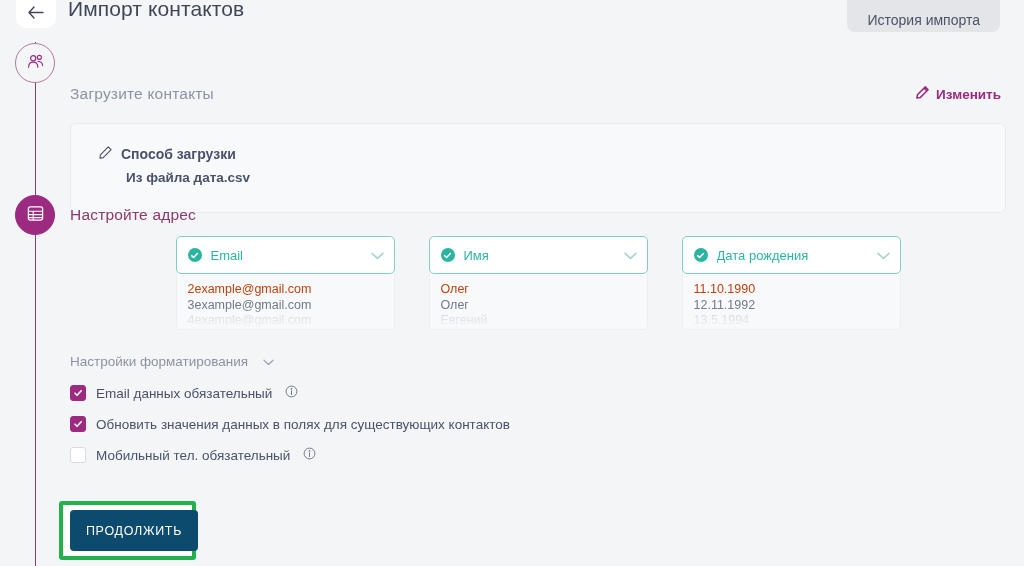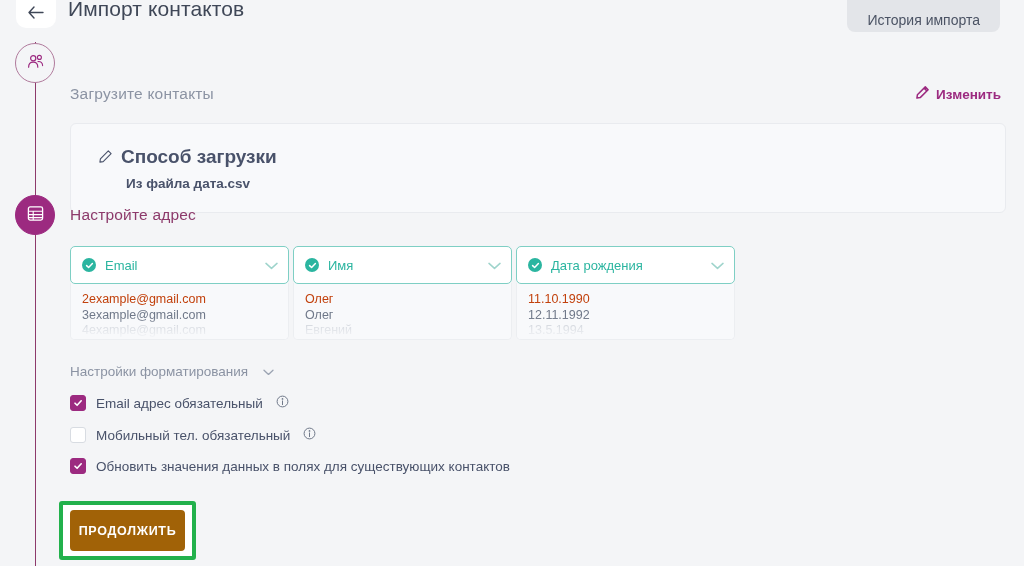--- a/index.html
+++ b/index.html
@@ -134,39 +134,40 @@
     background: #f8f9fb;
     border: 1px solid #e9ebef;
     border-radius: 6px;
     height: 90px;
     padding: 22px 0 0 28px;
   }
   .upload-method {
     display: flex;
     align-items: center;
     gap: 9px;
-    font-size: 19px;
+    font-size: 14px;
     font-weight: bold;
     color: #49526a;
   }
   .upload-file {
     margin-top: 8px;
     margin-left: 27px;
     font-size: 13.5px;
     font-weight: bold;
     color: #49526a;
   }
 
   
   .step2 { top: 206px; left: 70px; right: 18px; }
 
   .fields-row {
     display: flex;
-    gap: 4px;
-    margin-top: 22px;
+    gap: 34px;
+    margin-top: 12px;
+    justify-content: center;
   }
   .field-col { width: 219px; }
 
   .field-head {
     height: 38px;
     background: #ffffff;
     border: 1px solid #7ecfc4;
     border-radius: 5px;
     display: flex;
     align-items: center;
@@ -267,29 +268,29 @@
     width: 137px;
     height: 59px;
     border: 4px solid #22b14c;
     background: #ffffff;
     border-radius: 3px;
   }
   .continue-btn {
     position: absolute;
     left: 70px;
     top: 510px;
-    width: 115px;
+    width: 128px;
     height: 41px;
-    background: #a16207;
+    background: #0c4a6e;
     color: #ffffff;
     border: none;
     border-radius: 4px;
     font-family: inherit;
     font-size: 12.5px;
-    font-weight: bold;
+    font-weight: normal;
     letter-spacing: 0.7px;
     cursor: pointer;
   }
 </style>
 </head>
 <body>
 
 <div class="header">
 
   <div class="back-chip">
@@ -441,48 +442,48 @@
     </span>
   </div>
 
   
   <div class="check-row">
     <span class="cbx on">
       <svg width="10" height="10" viewBox="0 0 10 10">
         <path d="M2 5.2 L4.1 7.3 L8.2 2.8" fill="none" stroke="#ffffff" stroke-width="1.6" stroke-linecap="round" stroke-linejoin="round"></path>
       </svg>
     </span>
-    <span class="check-label">Email адрес обязательный</span>
+    <span class="check-label">Email данных обязательный</span>
     <span class="info-icon">
       <svg width="13" height="13" viewBox="0 0 13 13">
         <circle cx="6.5" cy="6.5" r="5.4" fill="none" stroke="#6f7889" stroke-width="1"></circle>
         <circle cx="6.5" cy="3.9" r="0.85" fill="#6f7889"></circle>
         <path d="M6.5 5.9 V9.6" stroke="#6f7889" stroke-width="1" stroke-linecap="round"></path>
       </svg>
     </span>
+  </div>
+
+  
+  <div class="check-row">
+    <span class="cbx on">
+      <svg width="10" height="10" viewBox="0 0 10 10">
+        <path d="M2 5.2 L4.1 7.3 L8.2 2.8" fill="none" stroke="#ffffff" stroke-width="1.6" stroke-linecap="round" stroke-linejoin="round"></path>
+      </svg>
+    </span>
+    <span class="check-label">Обновить значения данных в полях для существующих контактов</span>
   </div>
 
   
   <div class="check-row">
     <span class="cbx off"></span>
     <span class="check-label">Мобильный тел. обязательный</span>
     <span class="info-icon">
       <svg width="13" height="13" viewBox="0 0 13 13">
         <circle cx="6.5" cy="6.5" r="5.4" fill="none" stroke="#6f7889" stroke-width="1"></circle>
         <circle cx="6.5" cy="3.9" r="0.85" fill="#6f7889"></circle>
         <path d="M6.5 5.9 V9.6" stroke="#6f7889" stroke-width="1" stroke-linecap="round"></path>
       </svg>
     </span>
   </div>
-
-  
-  <div class="check-row">
-    <span class="cbx on">
-      <svg width="10" height="10" viewBox="0 0 10 10">
-        <path d="M2 5.2 L4.1 7.3 L8.2 2.8" fill="none" stroke="#ffffff" stroke-width="1.6" stroke-linecap="round" stroke-linejoin="round"></path>
-      </svg>
-    </span>
-    <span class="check-label">Обновить значения данных в полях для существующих контактов</span>
-  </div>
 </div>
 
 <div class="highlight-box"></div>
 <button class="continue-btn">ПРОДОЛЖИТЬ</button>
 
 </body></html>

